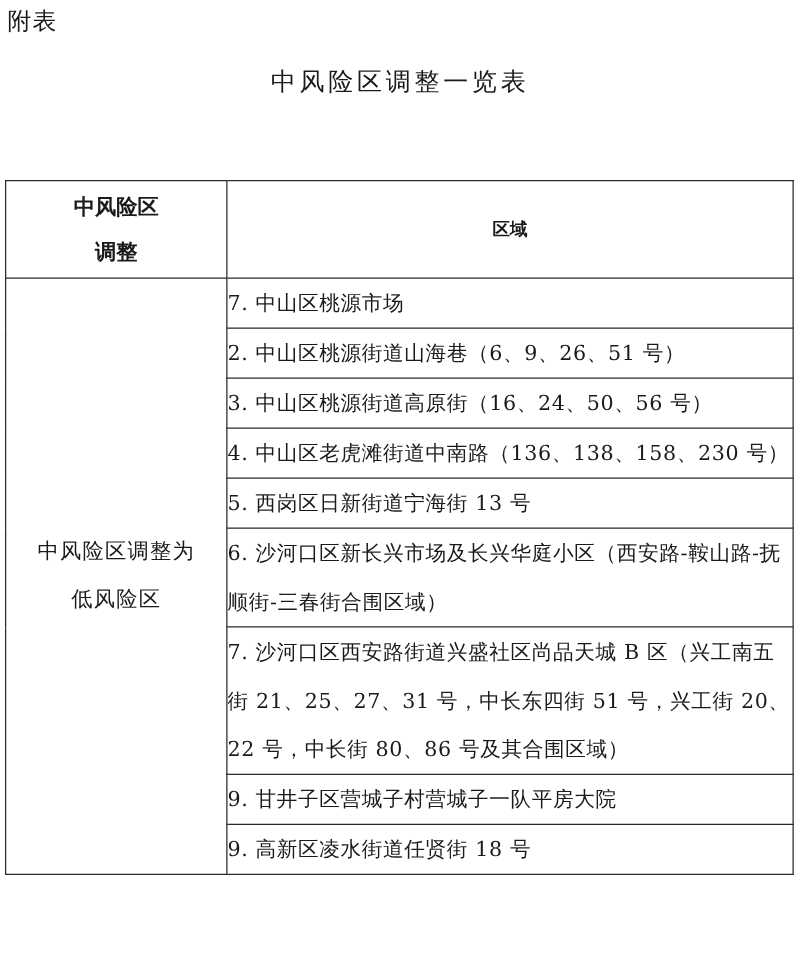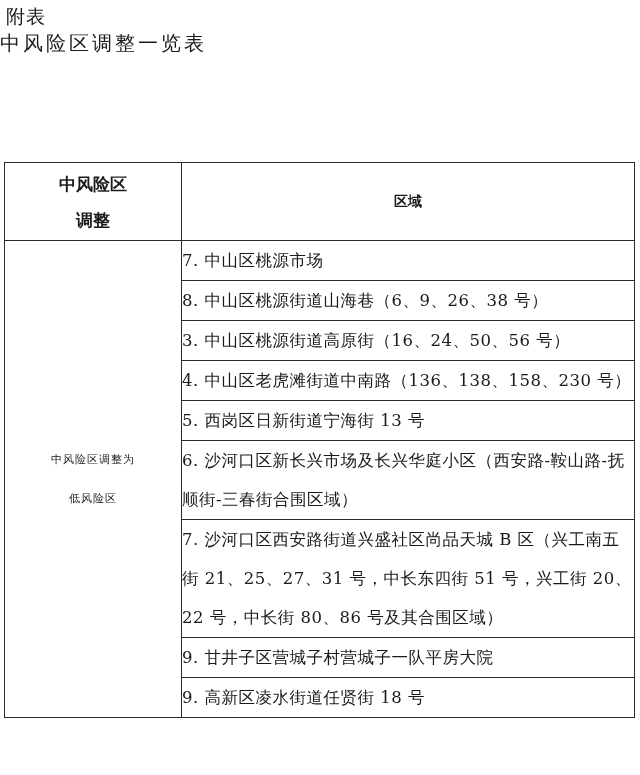--- a/index.html
+++ b/index.html
@@ -4,33 +4,33 @@
   <style>
     html, body { margin: 0; padding: 0; }
     body {
       width: 640px; height: 775px; background: #ffffff; position: relative; overflow: hidden;
       font-family: "DejaVu Serif", "Liberation Serif", serif; color: #1a1a1a;
     }
     .appendix-label {
       position: absolute; left: 6px; top: 4px; font-size: 19px; letter-spacing: 1px; text-align: center;
     }
     .doc-title {
-      position: absolute; left: 0; width: 640px; top: 30px; 
+      position: absolute; left: 0; width: 640px; top: 52px; text-align: center;
       font-size: 20px; letter-spacing: 3px;
     }
     table.risk-table {
-      position: absolute; left: 4px; top: 162px; width: 631px;
+      position: absolute; left: 4px; top: 144px; width: 631px;
       border-collapse: collapse; table-layout: fixed;
     }
     table.risk-table td, table.risk-table th {
       border: 1.5px solid #2a2a2a; padding: 0; vertical-align: middle;
     }
     th.col-adjust { width: 176px; height: 77px; font-size: 17px; font-weight: bold; line-height: 36px; text-align: center; font-family: "DejaVu Sans", "Liberation Sans", sans-serif; }
     th.col-area { font-size: 14px; font-weight: bold; text-align: center; font-family: "DejaVu Sans", "Liberation Sans", sans-serif; }
-    td.adjust-cell { text-align: center; font-size: 11px; line-height: 39px; letter-spacing: 1px; }
+    td.adjust-cell { text-align: center; font-size: 17px; line-height: 39px; letter-spacing: 1px; }
     td.area-cell { font-size: 16.5px; line-height: 39px; padding-left: 6px; padding-right: 4px; letter-spacing: 0.5px; word-break: break-all; }
     .hdr-line { display: block; }
   </style>
 </head>
 <body>
 
 <div class="appendix-label">附表</div>
 <div class="doc-title">中风险区调整一览表</div>
 
 <table class="risk-table">
@@ -45,21 +45,21 @@
   </thead>
   <tbody>
     <tr>
       <td class="adjust-cell" rowspan="9">
         <span class="hdr-line">中风险区调整为</span>
         <span class="hdr-line">低风险区</span>
       </td>
       <td class="area-cell">7. 中山区桃源市场</td>
     </tr>
     <tr>
-      <td class="area-cell">8. 中山区桃源街道山海巷（6、9、26、38 号）</td>
+      <td class="area-cell">2. 中山区桃源街道山海巷（6、9、26、51 号）</td>
     </tr>
     <tr>
       <td class="area-cell">3. 中山区桃源街道高原街（16、24、50、56 号）</td>
     </tr>
     <tr>
       <td class="area-cell">4. 中山区老虎滩街道中南路（136、138、158、230 号）</td>
     </tr>
     <tr>
       <td class="area-cell">5. 西岗区日新街道宁海街 13 号</td>
     </tr>

